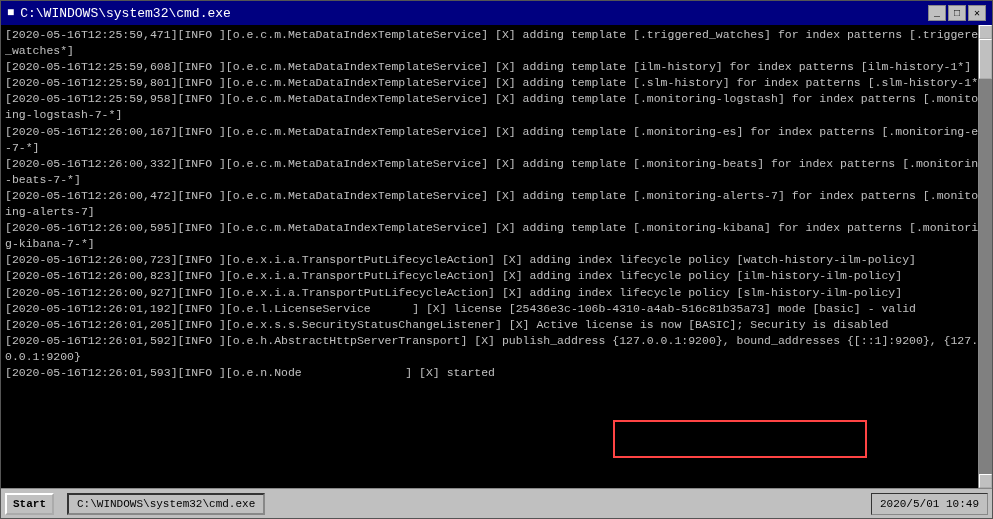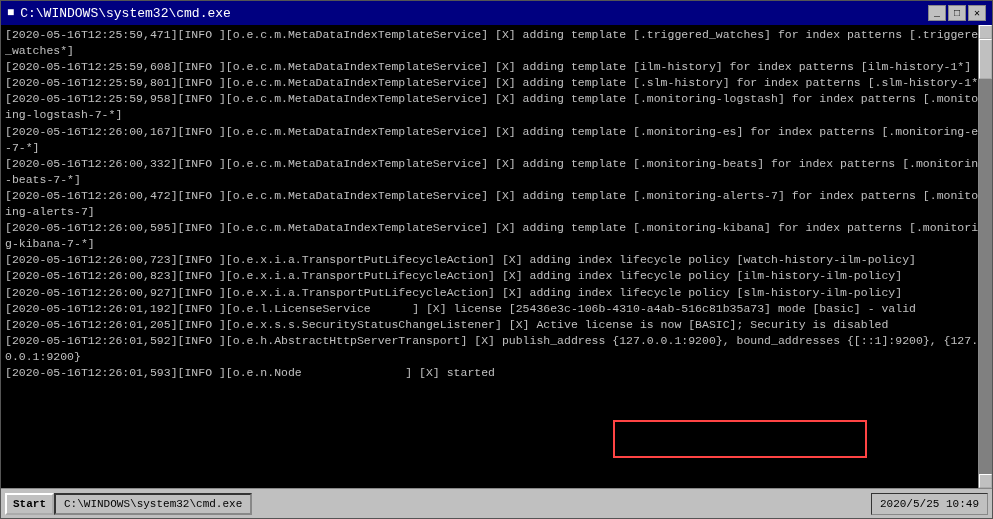--- a/index.html
+++ b/index.html
@@ -91,21 +91,21 @@
       border: 2px solid #ff4444;
       pointer-events: none;
     }
 
     .taskbar {
       background: #c0c0c0;
       height: 30px;
       display: flex;
       align-items: center;
       padding: 2px 4px;
-      gap: 0;
+      gap: 13px;
       flex-shrink: 0;
       border-top: 1px solid #888;
     }
 
     .taskbar-start {
       background: #c0c0c0;
       border: 2px outset #fff;
       font-size: 11px;
       padding: 2px 6px;
       font-weight: bold;
@@ -219,15 +219,15 @@
       </div>
       <div class="scrollbar-btn">▼</div>
     </div>
   </div>
 
   <div class="taskbar">
     <div class="taskbar-start">Start</div>
     <div class="taskbar-items">
       <div class="taskbar-item">C:\WINDOWS\system32\cmd.exe</div>
     </div>
-    <div class="taskbar-time">2020/5/25 10:49</div>
+    <div class="taskbar-time">2020/5/01 10:49</div>
   </div>
 </div>
 
 </body></html>

